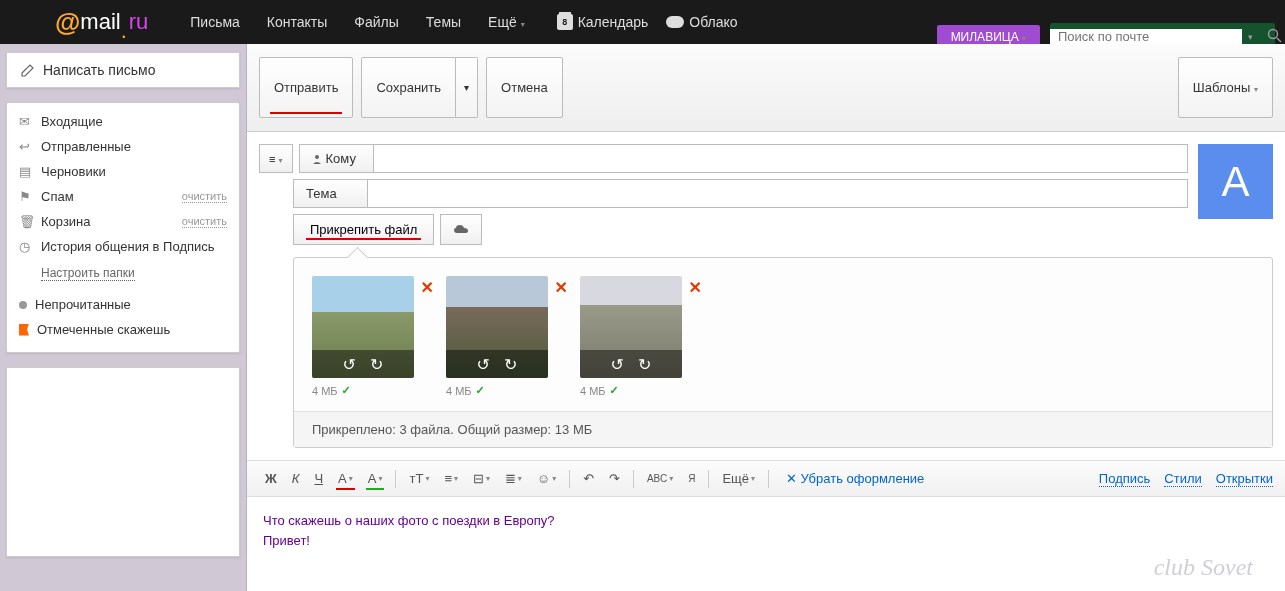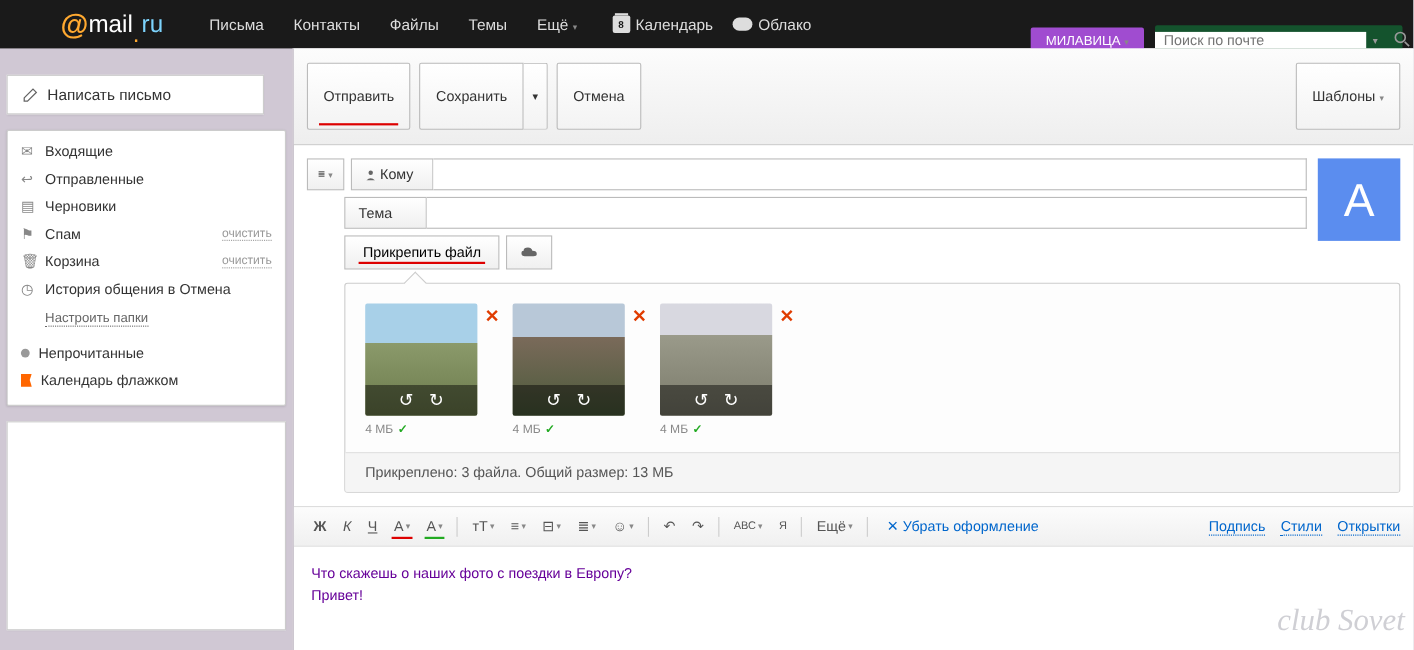--- a/index.html
+++ b/index.html
@@ -2,37 +2,37 @@
 <html><head>
 <meta charset="utf-8">
 <style>
 * { box-sizing: border-box; margin: 0; padding: 0; }
 body { font-family: Arial, sans-serif; font-size: 13px; color: #333; background: #d0c8d4; width: 1285px; height: 591px; overflow: hidden; position: relative; }
 .header { background: #1a1a1a; height: 44px; display: flex; align-items: center; padding: 0 10px 0 55px; }
 .logo { color: #fff; font-size: 22px; display: flex; align-items: center; margin-right: 30px; }
 .logo .at { color: #ffa930; font-size: 26px; font-weight: bold; }
 .logo .mail { color: #fff; font-family: Arial; }
 .logo .dot { color: #ffa930; }
-.logo .ru { color: #7dd3fc; }
+.logo .ru { color: #d946ef; }
 .nav { display: flex; gap: 3px; }
 .nav-item { color: #ddd; padding: 6px 12px; cursor: pointer; font-size: 14px; }
 .header-right { margin-left: auto; display: flex; align-items: center; gap: 10px; margin-top: 29px; }
 .header-extra { display: flex; align-items: center; color: #ddd; gap: 18px; margin-left: 20px; }
 .header-extra-item { display: flex; align-items: center; gap: 5px; cursor: pointer; font-size: 14px; }
 .cal-icon { width: 16px; height: 16px; background: #ddd; border-radius: 2px; display: flex; align-items: center; justify-content: center; color: #1a1a1a; font-size: 9px; font-weight: bold; position: relative; }
 .cal-icon::before { content: ''; position: absolute; top: -2px; left: 2px; right: 2px; height: 2px; background: #ddd; }
 .cloud-icon { width: 18px; height: 12px; background: #ddd; border-radius: 10px; position: relative; }
 .user-badge { background: #a04cd0; color: #fff; padding: 5px 14px; font-size: 12px; border-radius: 2px; cursor: pointer; }
 .search-box { display: flex; align-items: center; background: #14532d; height: 28px; width: 225px; border-radius: 2px; }
 .search-input { border: 0; outline: 0; padding: 0 8px; flex: 1; font-size: 13px; }
 .search-drop { color: #999; padding: 0 6px; cursor: pointer; font-size: 9px; }
 .search-btn { color: #999; padding: 0 8px; cursor: pointer; }
 
 .layout { display: flex; height: calc(100% - 44px); }
-.sidebar { width: 266px; background: transparent; padding: 24px 6px; flex-shrink: 0; }
+.sidebar { width: 246px; background: transparent; padding: 8px 6px; flex-shrink: 0; }
 .compose-btn { background: #fff; border: 1px solid #ccc; padding: 9px 14px; width: 234px; margin-bottom: 14px; cursor: pointer; display: flex; align-items: center; gap: 8px; font-size: 14px; color: #333; box-shadow: 0 1px 2px rgba(0,0,0,0.1); }
 .folder-list { background: #fff; border: 1px solid #ccc; border-radius: 2px; padding: 6px 0; box-shadow: 0 1px 2px rgba(0,0,0,0.1); }
 .folder-item { display: flex; align-items: center; padding: 5px 12px; cursor: pointer; color: #333; font-size: 13px; gap: 8px; }
 .folder-icon { width: 14px; color: #888; flex-shrink: 0; }
 .folder-clear { margin-left: auto; color: #999; font-size: 11px; border-bottom: 1px dotted #999; cursor: pointer; }
 .folder-settings { padding: 6px 12px 2px 34px; }
 .folder-settings-link { color: #666; font-size: 12px; border-bottom: 1px dotted #666; cursor: pointer; }
 .filter-list { margin-top: 6px; padding: 4px 0; }
 .filter-item { display: flex; align-items: center; gap: 8px; padding: 5px 12px; cursor: pointer; color: #333; }
 .dot { width: 8px; height: 8px; border-radius: 50%; }
@@ -88,21 +88,21 @@
 .fmt-color::after { content: ''; position: absolute; bottom: 0; left: 4px; right: 4px; height: 2px; }
 .fmt-color.red::after { background: #d00; }
 .fmt-color.green::after { background: #2a2; }
 .tiny-tri { font-size: 8px; color: #888; }
 .fmt-right { margin-left: auto; display: flex; gap: 14px; }
 .fmt-link { color: #06c; cursor: pointer; font-size: 13px; border-bottom: 1px dotted #06c; }
 .fmt-remove { color: #06c; cursor: pointer; font-size: 13px; margin-left: 10px; }
 
 .editor { padding: 14px 16px; font-size: 13px; color: #660099; line-height: 1.5; flex: 1; }
 
-.watermark { position: absolute; bottom: 10px; right: 8px; color: rgba(160,160,170,0.5); font-size: 28px; font-style: italic; font-family: cursive; pointer-events: none; }
+.watermark { position: absolute; bottom: 10px; right: 32px; color: rgba(160,160,170,0.5); font-size: 24px; font-style: italic; font-family: cursive; pointer-events: none; }
 </style>
 </head>
 <body>
 
 <div class="header">
   <div class="logo">
     <span class="at">@</span>
     <span class="mail">mail</span>
     <span class="dot">.</span>
     <span class="ru">ru</span>
@@ -165,33 +165,33 @@
         <span>Спам</span>
         <span class="folder-clear">очистить</span>
       </div>
       <div class="folder-item">
         <span class="folder-icon">🗑</span>
         <span>Корзина</span>
         <span class="folder-clear">очистить</span>
       </div>
       <div class="folder-item">
         <span class="folder-icon">◷</span>
-        <span>История общения в Отмена</span>
+        <span>История общения в Подпись</span>
       </div>
       <div class="folder-settings">
         <span class="folder-settings-link">Настроить папки</span>
       </div>
       <div class="filter-list">
         <div class="filter-item">
           <span class="dot gray"></span>
           <span>Непрочитанные</span>
         </div>
         <div class="filter-item">
           <span class="flag-icon"></span>
-          <span>Календарь флажком</span>
+          <span>Отмеченные скажешь</span>
         </div>
       </div>
     </div>
     <div class="bottom-box"></div>
   </div>
 
   <div class="main">
     <div class="toolbar">
       <button class="btn underlined">Отправить</button>
       <div class="btn-group">

